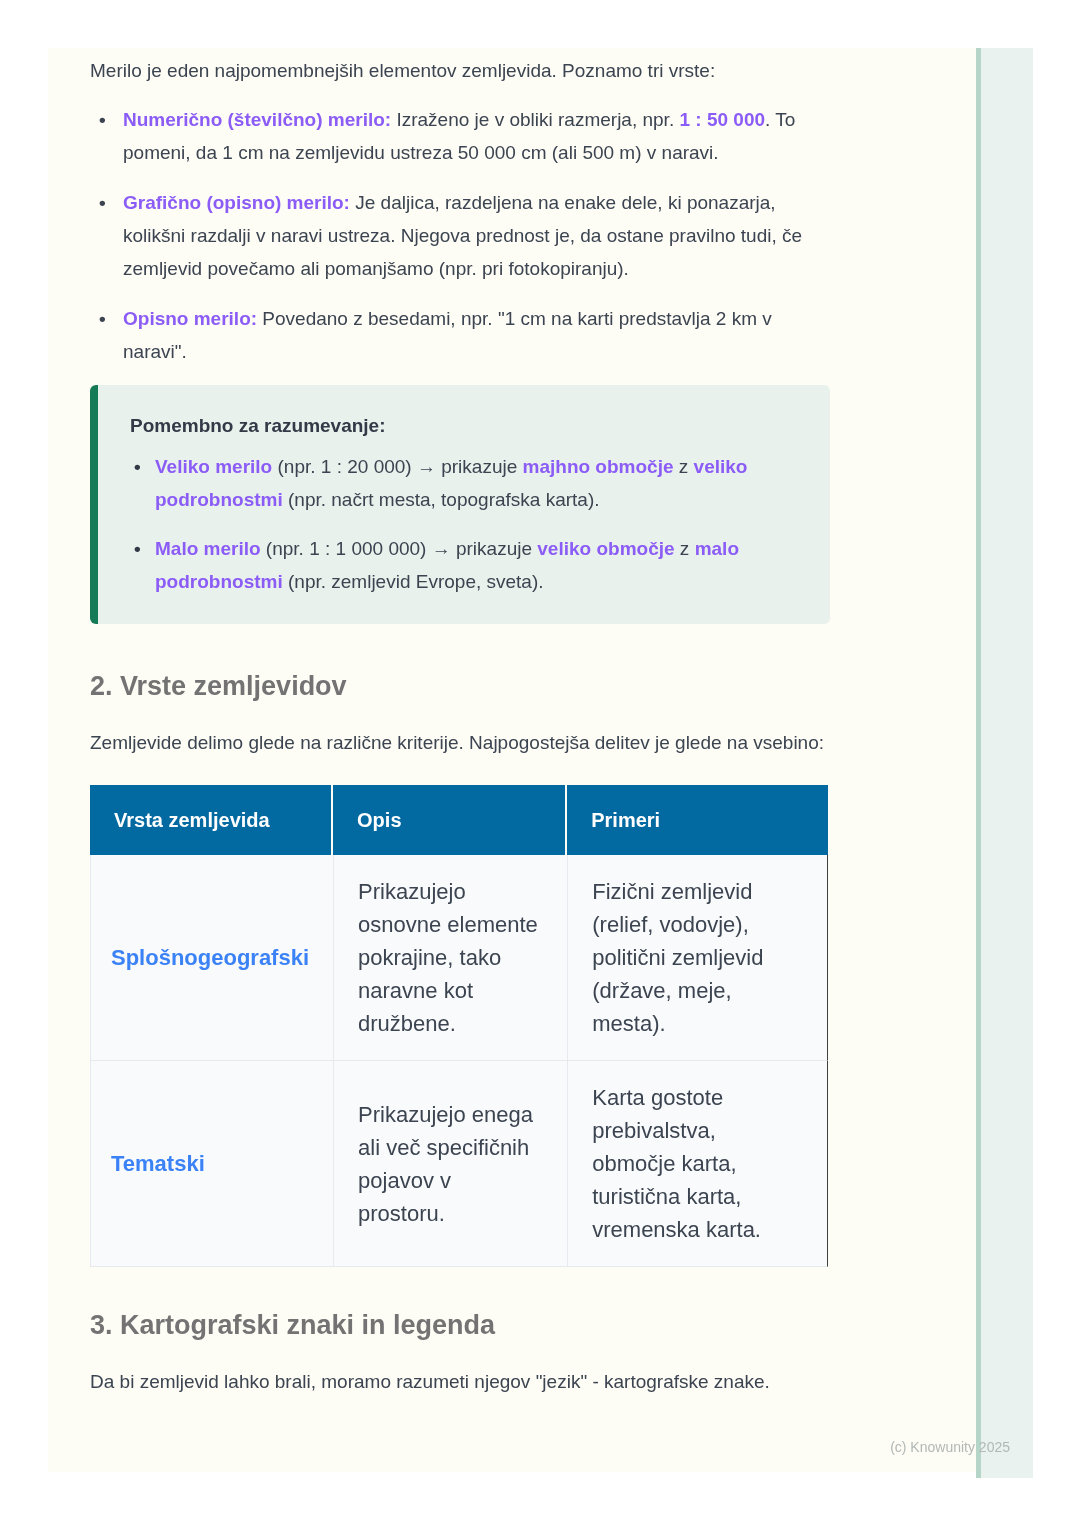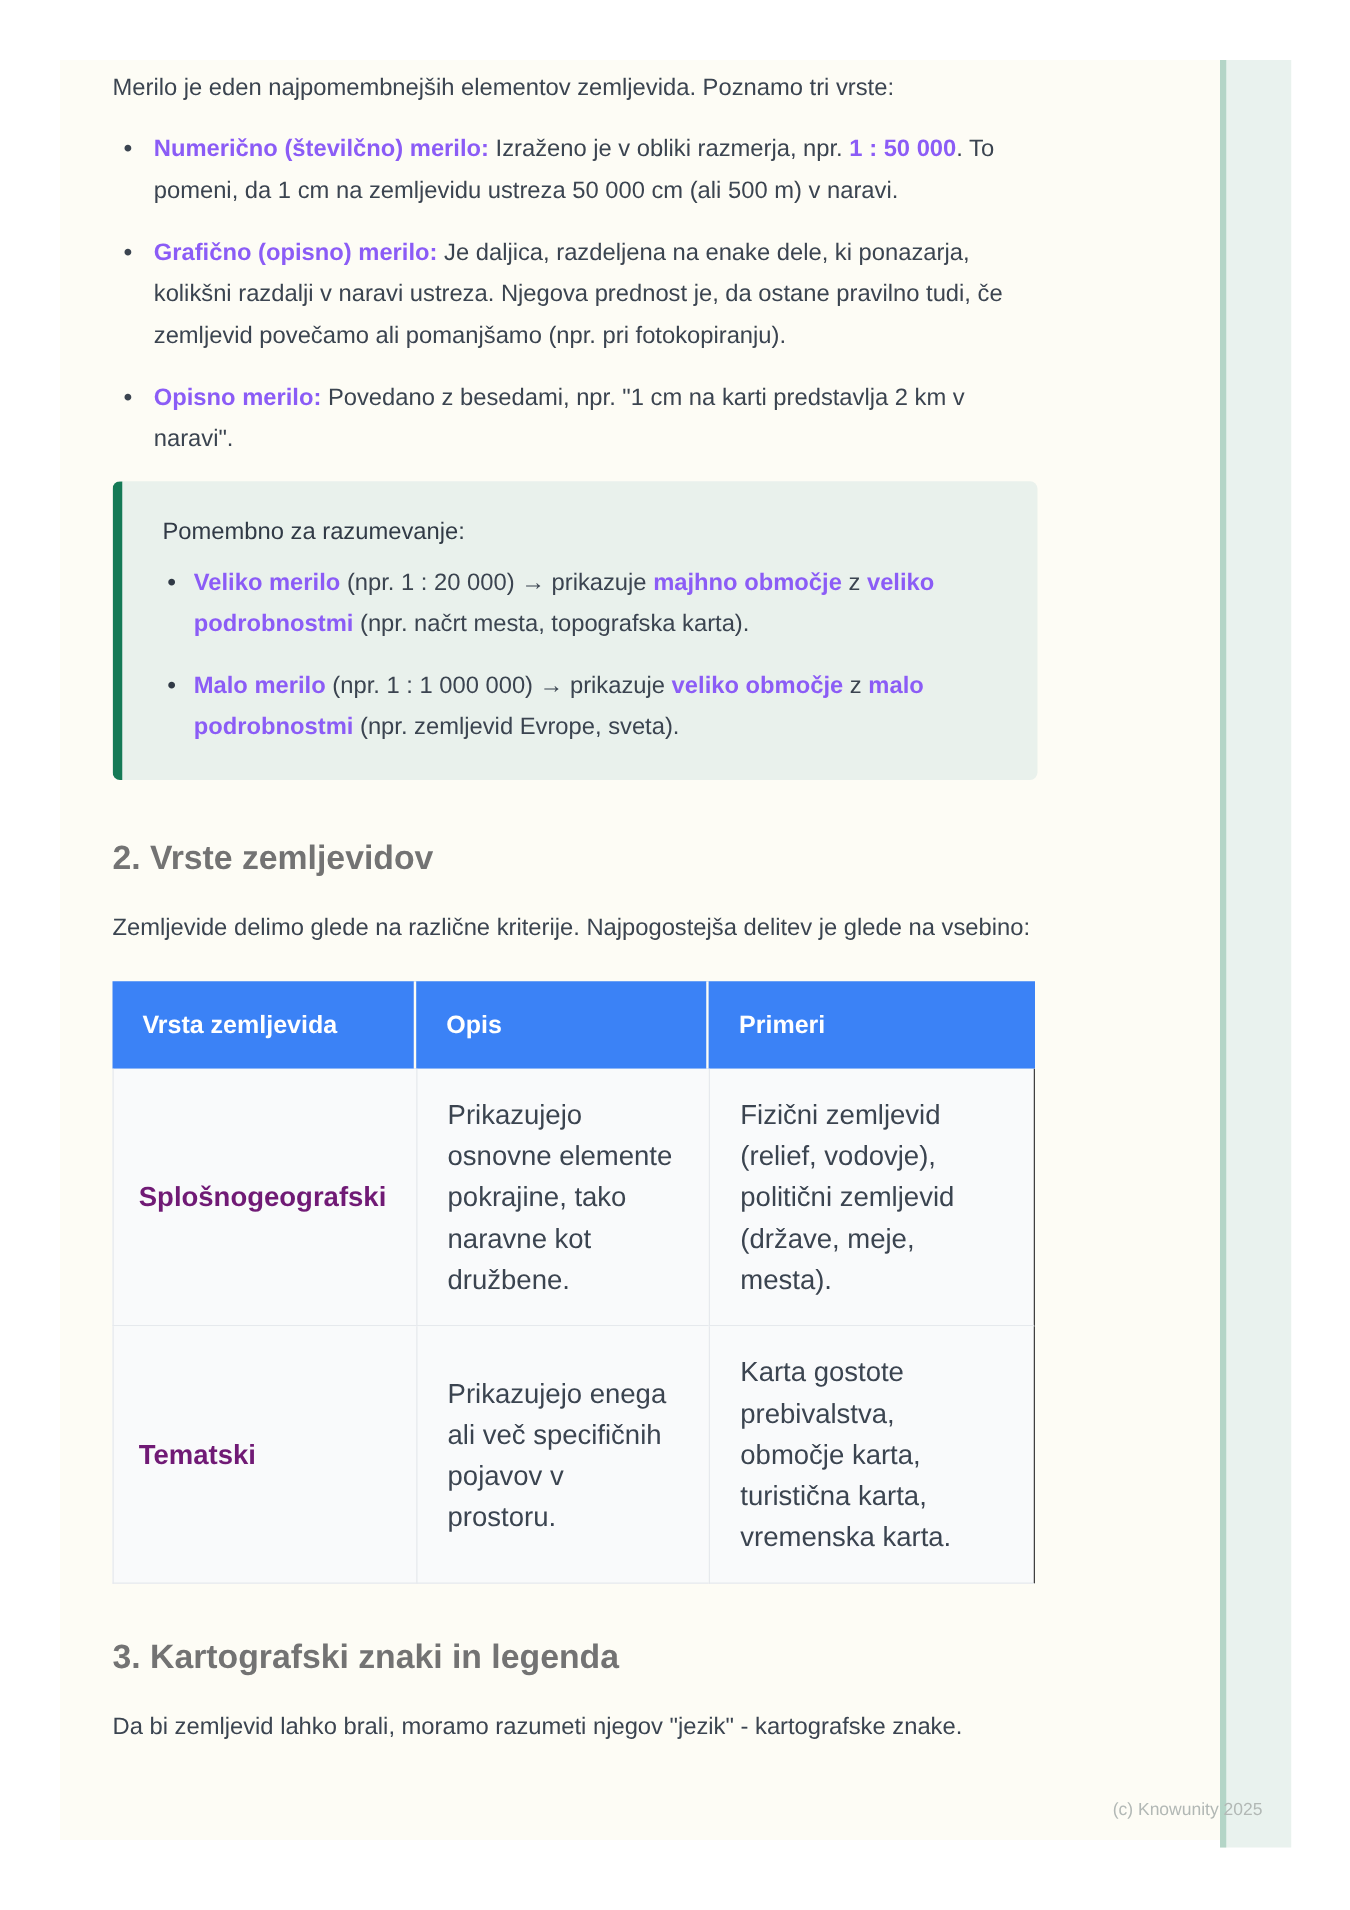--- a/index.html
+++ b/index.html
@@ -48,21 +48,21 @@
     font-weight:700;
   }
 
   .callout {
     background:#e9f1ec;
     border-left:8px solid #157a56;
     border-radius:6px;
     padding:24px 36px 26px 32px;
     margin-bottom:44px;
   }
-  .callout-title { font-weight:400; color:#313a46; margin-bottom:8px; }
+  .callout-title { font-weight:700; color:#313a46; margin-bottom:8px; }
   .callout ul { list-style:none; }
   .callout li { position:relative; padding-left:25px; margin-bottom:16px; }
   .callout li:last-child { margin-bottom:0; }
   .callout li::before {
     content:"\2022";
     position:absolute; left:4px; top:0;
     color:#313a46; font-weight:700;
   }
 
   h2.section-heading {
@@ -74,42 +74,42 @@
   }
   p.just { text-align:justify; margin-bottom:26px; }
 
   table.map-table {
     width:738px;
     border-collapse:separate;
     border-spacing:0;
     margin-bottom:40px;
   }
   table.map-table th {
-    background:#3b82f6;
+    background:#0369a1;
     color:#ffffff;
     font-weight:700;
     font-size:20px;
     text-align:left;
     padding:20px 24px;
     border-right:2px solid #fdfcf5;
     line-height:30px;
   }
   table.map-table th:last-child { border-right:none; }
   table.map-table td {
     background:#f9fafb;
     border:1px solid #e6e9ed;
     border-top:none;
     border-right:none;
     padding:20px 24px;
     vertical-align:middle;
     line-height:33px;
     font-size:22px;
   }
   table.map-table td:last-child { border-right:1px solid #404040; }
-  table.map-table td.cell-type { font-weight:700; color:#701a75;padding-left:20px; }
+  table.map-table td.cell-type { font-weight:700; color:#3b82f6;padding-left:20px; }
   table.map-table col.c1 { width:218px; }
   table.map-table col.c2 { width:246px; }
   table.map-table col.c3 { width:274px; }
 
   .copyright {
     position:absolute;
     top:1437px;
     right:70px;
     font-size:14px;
     line-height:20px;

